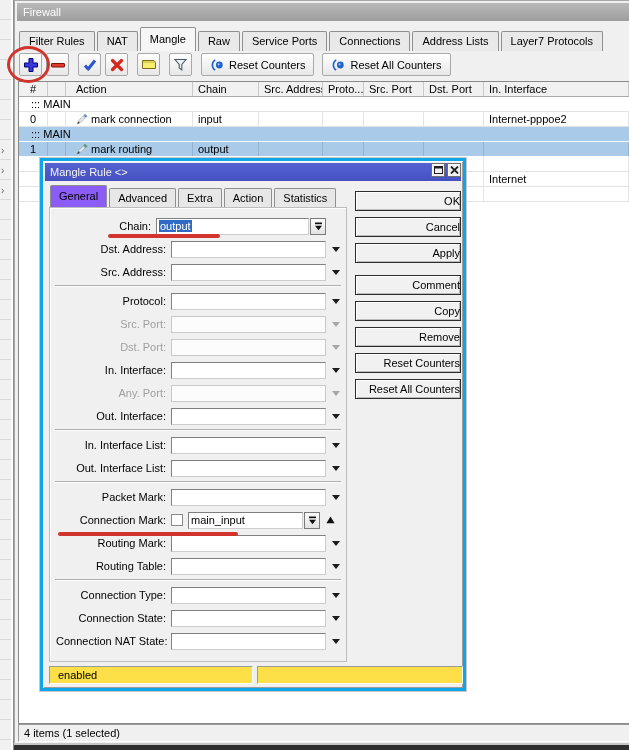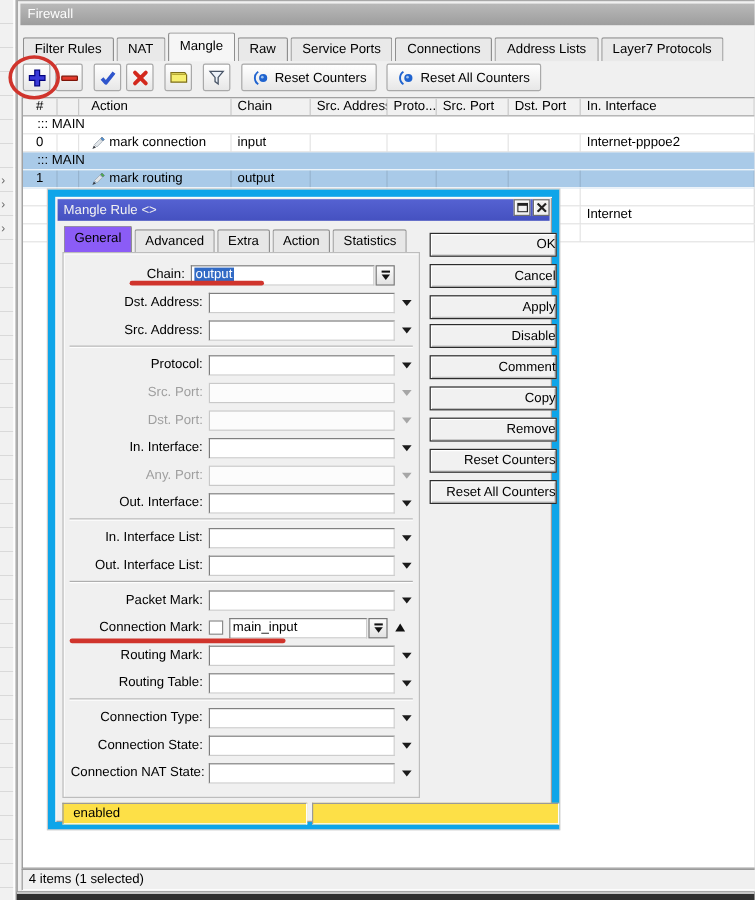--- a/index.html
+++ b/index.html
@@ -68,21 +68,21 @@
   .fw-status{
     position:absolute; left:3px; top:723px; width:612px; height:18px;
     background:#f0f0f0; border:1px solid #9a9a9a; border-right-color:#fff; border-bottom-color:#fff;
     line-height:16px; padding-left:5px;
   }
   .bottom-strip{ position:absolute; left:14px; top:743px; width:615px; height:7px;
     background:#303030; border-top:2px solid #c6c6c6; }
   
   .dlg{
     position:absolute; left:40px; top:158px; width:426px; height:533px;
-    background:#f0f0f0; border:6px solid #0ea5e9; z-index:10;
+    background:#f0f0f0; border:3px solid #0ea5e9; z-index:10;
     box-shadow: inset 1px 1px 0 #fbfbfb, inset -1px -1px 0 #9c9c9c, 0 0 0 1px #c9c9c9;
   }
   .dlg-title{
     position:absolute; left:2px; top:2px; right:2px; height:18px;
     background:linear-gradient(#5562d2,#4551c0);
     color:#f2f2f2; line-height:18px; padding-left:5px;
   }
   .cap-btn{
     position:absolute; top:2px; width:14px; height:14px; background:#f0f0f0;
     border:1px solid #6e6e6e; box-shadow: inset 1px 1px 0 #fff;
@@ -125,21 +125,21 @@
     position:absolute; height:18px; background:#fde047; line-height:16px; padding-left:8px;
     border:1px solid #9a9a9a; border-right-color:#fdfdfd; border-bottom-color:#fdfdfd;
   }
   .scell.l{ left:6px; width:204px; } .scell.r{ left:214px; width:206px; }
   .dlg-buttons{ position:absolute; left:312px; top:30px; width:106px; }
   .dbtn{
     height:20px; margin-bottom:6px; background:#f1f1f1;
     border:1px solid #2c2c2c; box-shadow: inset 1px 1px 0 #fff, inset -1px -1px 0 #bdbdbd;
     text-align:right; line-height:18px; white-space:nowrap;
   }
-  .dbtn.mb12{ margin-bottom:4px; }
+  .dbtn.mb12{ margin-bottom:12px; }
   
   .ann{ position:absolute; z-index:20; pointer-events:none; }
   .ann-circle{ left:7px; top:46px; width:43px; height:37px; border:3px solid #d0342c; border-radius:50%; }
   .ann-line{ height:4px; background:#d0342c; border-radius:2px; }
   .ann-chain{ left:108px; top:234px; width:112px; }
   .ann-connmark{ left:58px; top:532px; width:180px; }
 </style>
 </head>
 <body>
 
@@ -547,21 +547,20 @@
         <span>enabled</span>
       </div>
       <div class="scell r">
         <span></span>
       </div>
     </div>
     <div class="dlg-buttons" id="dlgButtons">
         <div class="dbtn">OK</div>
         <div class="dbtn">Cancel</div>
         <div class="dbtn mb12">Apply</div>
-        <div class="dbtn">Disable</div>
         <div class="dbtn">Comment</div>
         <div class="dbtn">Copy</div>
         <div class="dbtn">Remove</div>
         <div class="dbtn">Reset Counters</div>
         <div class="dbtn">Reset All Counters</div>
       </div>
   </div>
 
   <div class="ann ann-circle"></div>
   <div class="ann ann-line ann-chain"></div>

